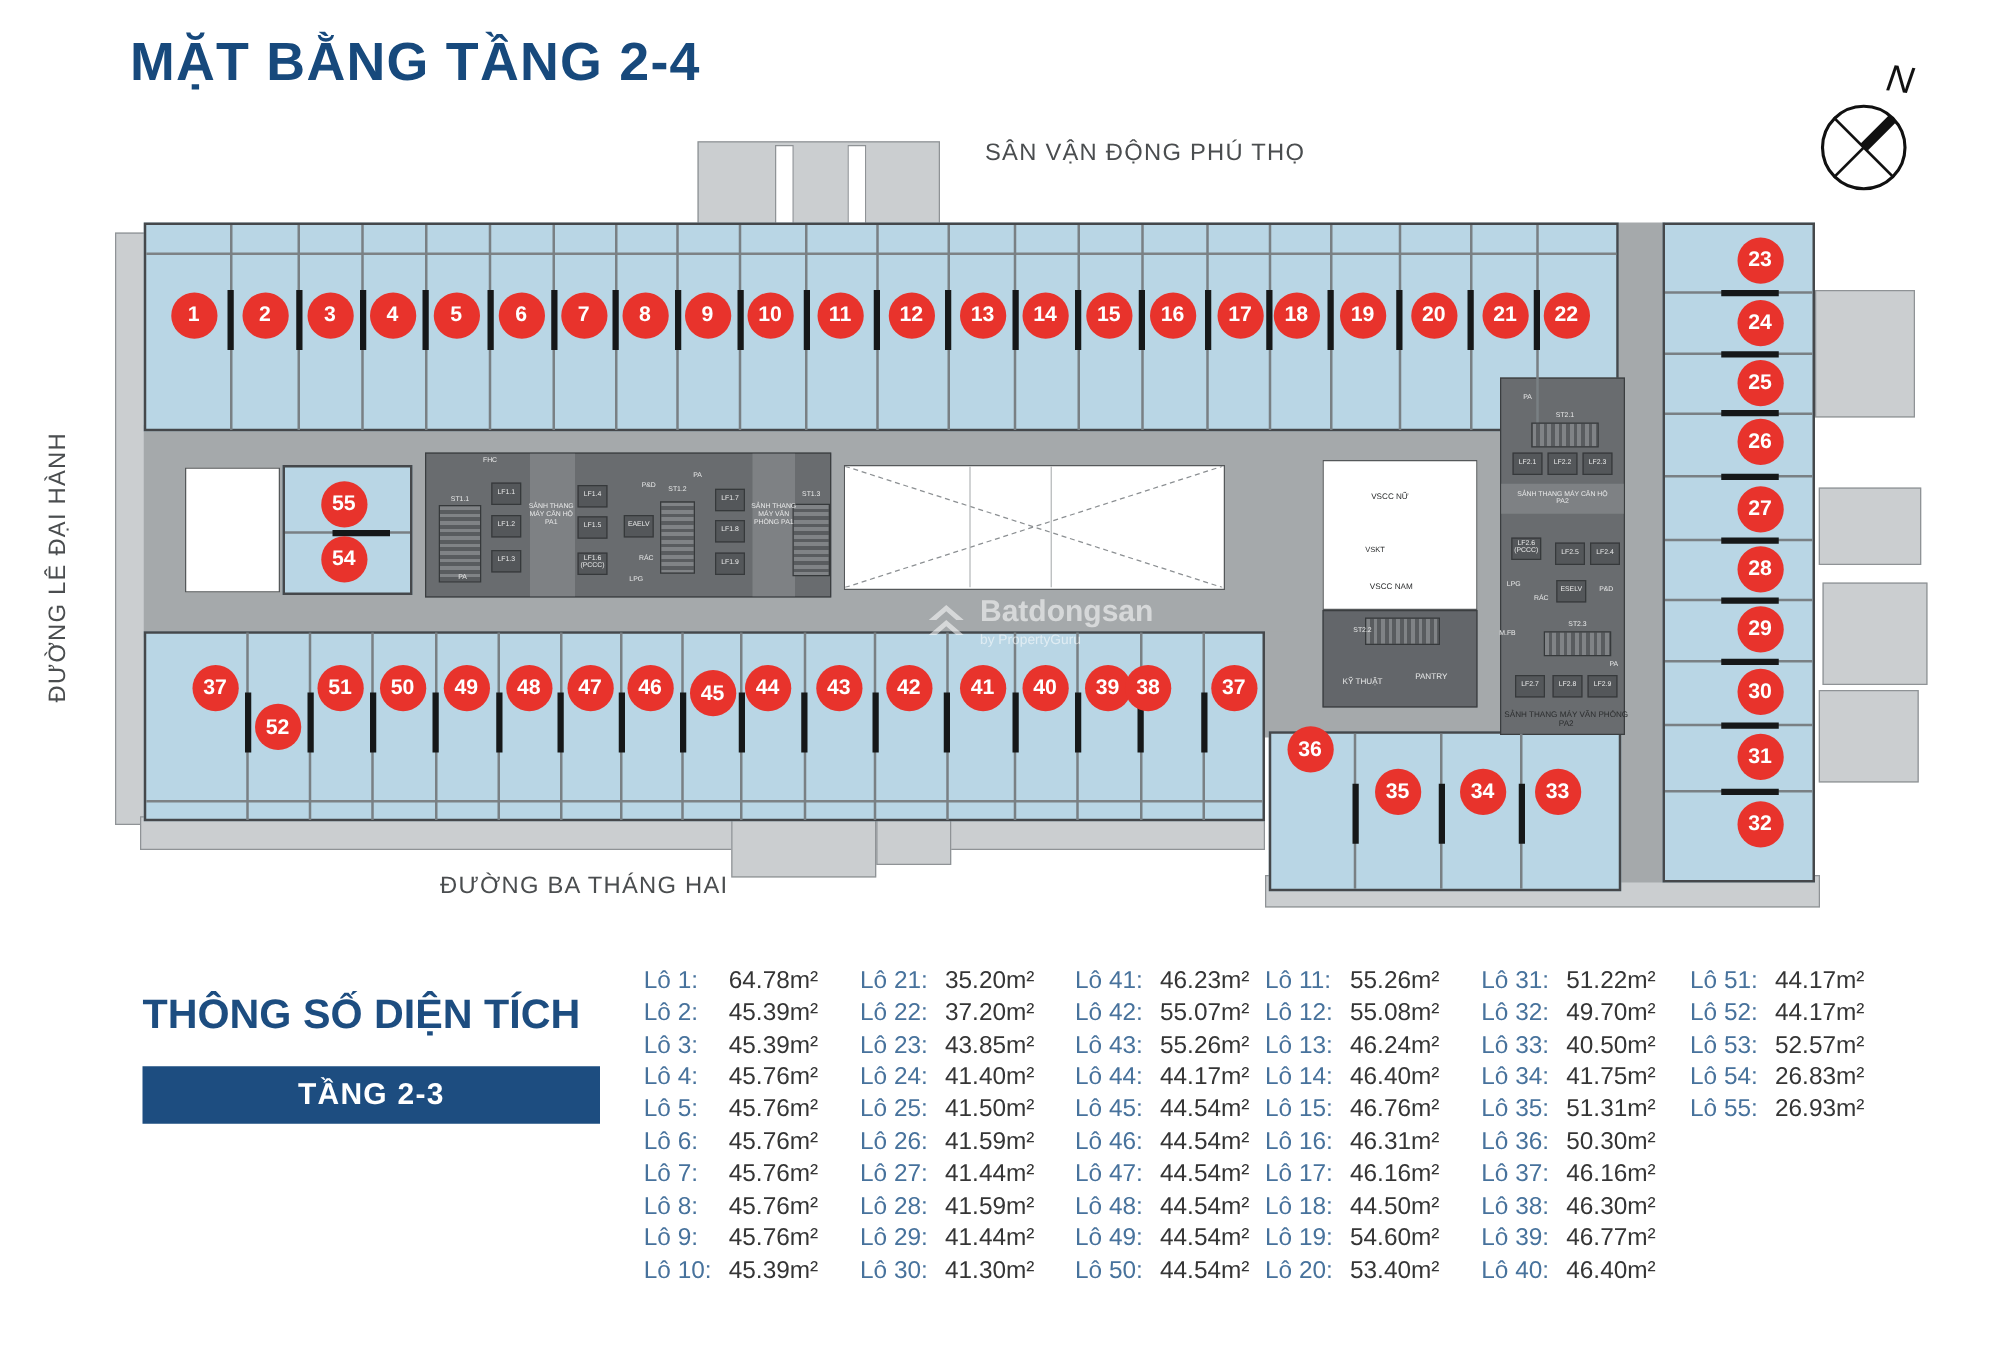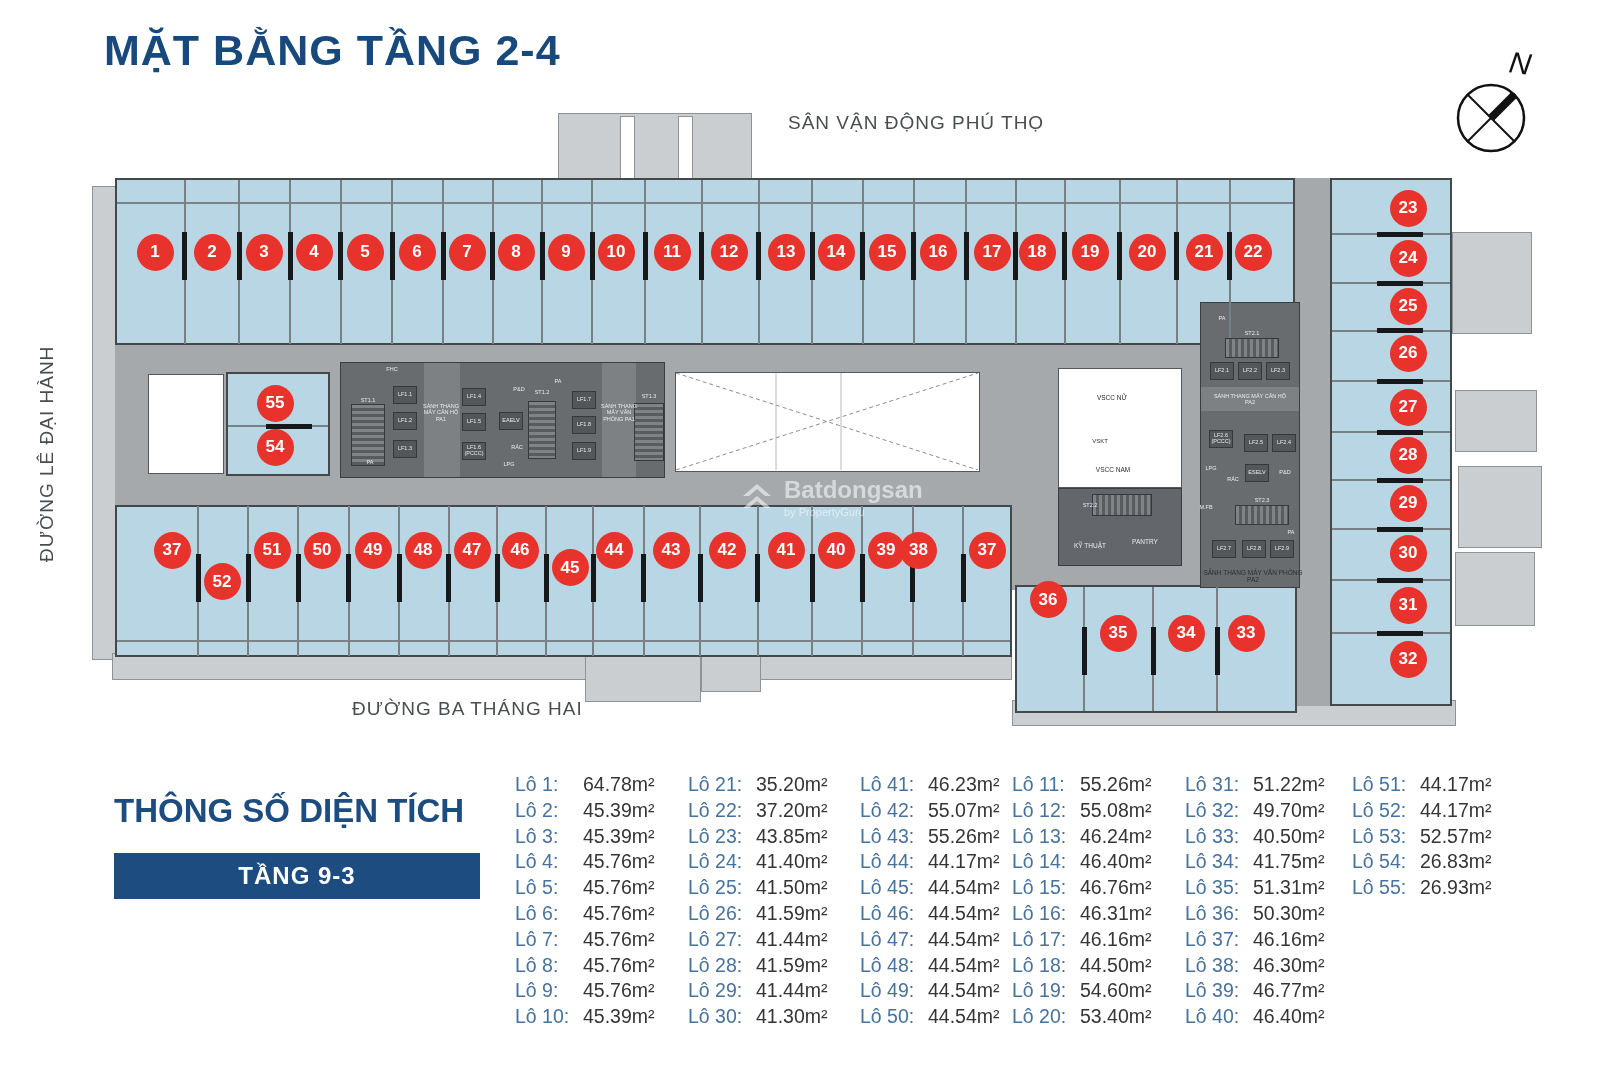--- a/index.html
+++ b/index.html
@@ -282,39 +282,39 @@
     <div class="unit-circle" style="left: 1389.5px; top: 586.5px;">31</div>
     <div class="unit-circle" style="left: 1389.5px; top: 640.5px;">32</div>
     <div class="unit-circle" style="left: 153.5px; top: 531.5px;">37</div>
     <div class="unit-circle" style="left: 203.5px; top: 563px;">52</div>
     <div class="unit-circle" style="left: 253.5px; top: 531.5px;">51</div>
     <div class="unit-circle" style="left: 303.5px; top: 531.5px;">50</div>
     <div class="unit-circle" style="left: 354.5px; top: 531.5px;">49</div>
     <div class="unit-circle" style="left: 404.5px; top: 531.5px;">48</div>
     <div class="unit-circle" style="left: 453.5px; top: 531.5px;">47</div>
     <div class="unit-circle" style="left: 501.5px; top: 531.5px;">46</div>
-    <div class="unit-circle" style="left: 551.5px; top: 549px; text-align: right;">45</div>
+    <div class="unit-circle" style="left: 551.5px; top: 536px; text-align: right;">45</div>
     <div class="unit-circle" style="left: 595.5px; top: 531.5px;">44</div>
     <div class="unit-circle" style="left: 652.5px; top: 531.5px;">43</div>
     <div class="unit-circle" style="left: 708.5px; top: 531.5px;">42</div>
     <div class="unit-circle" style="left: 767.5px; top: 531.5px;">41</div>
     <div class="unit-circle" style="left: 817.5px; top: 531.5px;">40</div>
     <div class="unit-circle" style="left: 867.5px; top: 531.5px; text-align: center;">39</div>
     <div class="unit-circle" style="left: 900px; top: 531.5px;">38</div>
     <div class="unit-circle" style="left: 968.5px; top: 531.5px;">37</div>
     <div class="unit-circle" style="left: 1029.5px; top: 581px;">36</div>
     <div class="unit-circle" style="left: 1099.5px; top: 614.5px;">35</div>
     <div class="unit-circle" style="left: 1167.5px; top: 614.5px;">34</div>
     <div class="unit-circle" style="left: 1227.5px; top: 614.5px;">33</div>
     <div class="unit-circle" style="left: 256.5px; top: 384.5px;">55</div>
     <div class="unit-circle" style="left: 256.5px; top: 428.5px;">54</div>
   </div>
 
 <div class="legend-title">THÔNG SỐ DIỆN TÍCH</div>
-<div class="badge">TẦNG 9-3</div>
+<div class="badge">TẦNG 2-3</div>
 <div class="area-table">
     <div class="area-col" style="left: 10px;">
       <div class="area-row">
         <span class="lot">Lô 1:</span>
         <span class="val">64.78m²</span>
       </div>
       <div class="area-row">
         <span class="lot">Lô 2:</span>
         <span class="val">45.39m²</span>
       </div>

